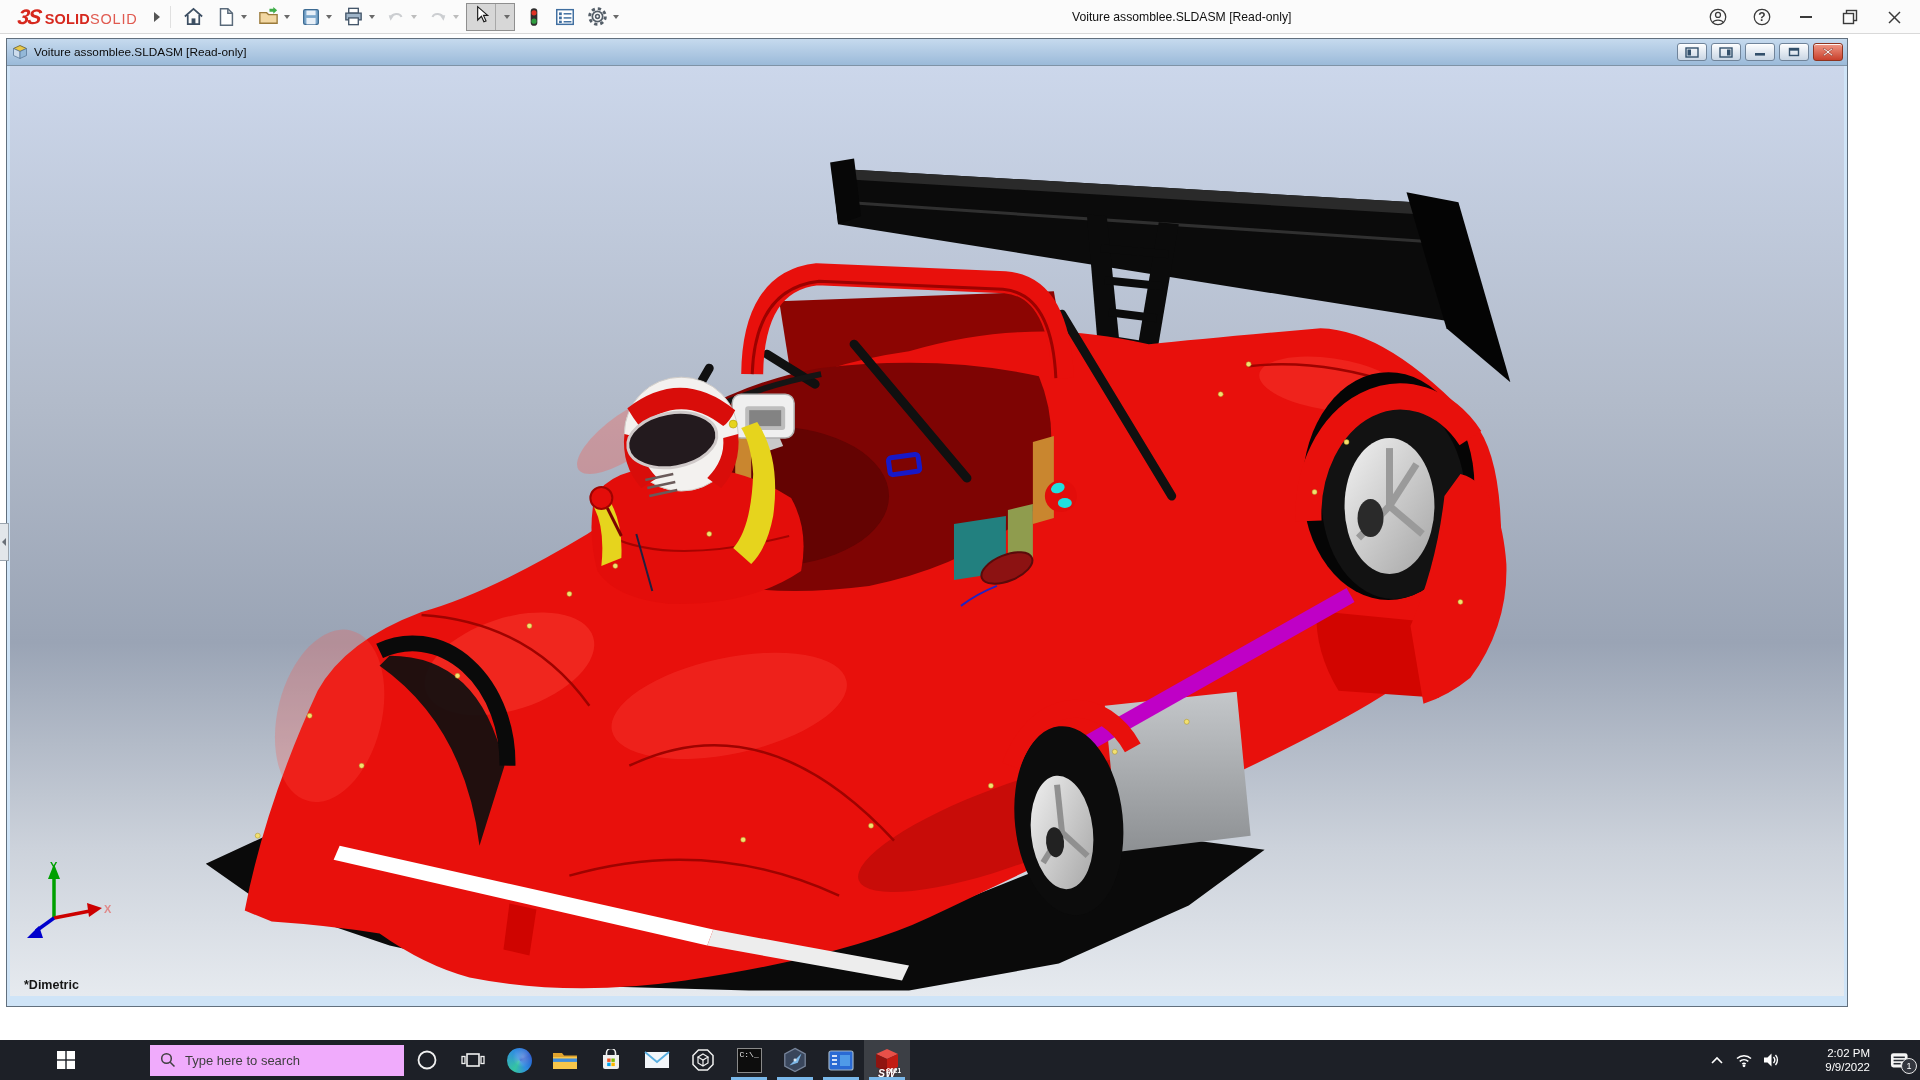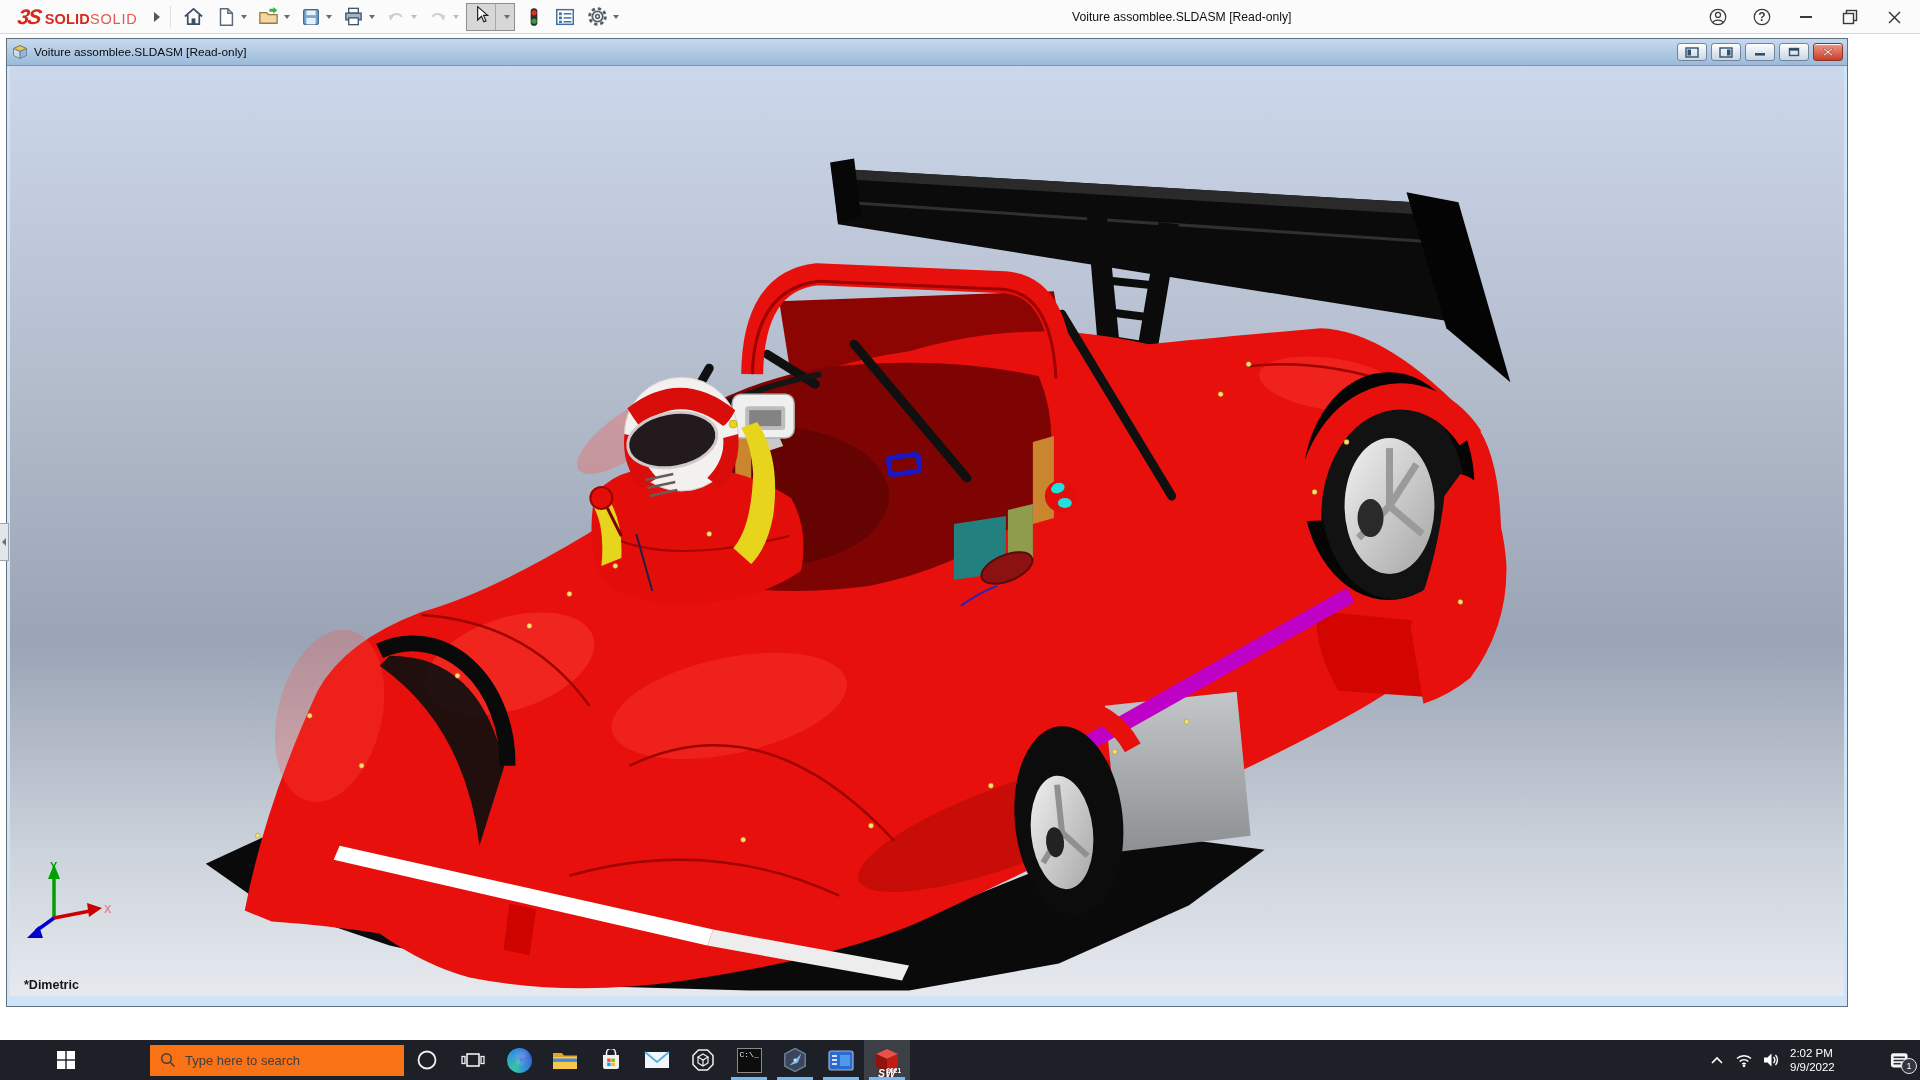--- a/index.html
+++ b/index.html
@@ -58,37 +58,37 @@
     border:1px solid #9aa4ae; border-left:none; display:flex; align-items:center; justify-content:center; }
   .pane-collapse-tab i { width:0;height:0;border-right:4px solid #6a7078;border-top:4px solid transparent;border-bottom:4px solid transparent; }
 
   
   .taskbar { position:absolute; left:0; bottom:0; width:1920px; height:40px;
     background:var(--taskbar-bg,#1d2027); display:flex; align-items:center; z-index:50; }
   .tb-cell { position:relative; width:46px; height:40px; display:flex; align-items:center; justify-content:center; }
   .tb-cell.active { background:rgba(255,255,255,.14); }
   .run-bar { position:absolute; bottom:0; left:5px; width:36px; height:3px; background:var(--taskbar-accent,#7ab8ea); }
   .start-btn { width:48px; height:40px; margin-left:42px; display:flex; align-items:center; justify-content:center; }
-  .search-box { display:flex; align-items:center; width:254px; height:31px; background:#f97316;
+  .search-box { display:flex; align-items:center; width:254px; height:31px; background:#f0abfc;
     margin-left:60px; padding-left:10px; }
   .search-box input { border:none; outline:none; background:transparent; font-size:13px; color:#333;
     font-family:"Liberation Sans",sans-serif; width:200px; margin-left:9px; }
   .search-box input::placeholder { color:#3f3f3f; opacity:1; }
   .edge-circle { width:25px; height:25px; border-radius:50%;
     background:radial-gradient(circle at 64% 36%, rgba(255,255,255,.35), transparent 46%),
       conic-gradient(from 210deg, #35c4a2, #2f8ce0 35%, #1b50c8 60%, #2f8ce0 80%, #35c4a2); }
   .cmd-box { width:25px; height:25px; background:#0d0d0d; border:1px solid #8a8a8a; color:#eee;
     font-family:"Liberation Mono","DejaVu Sans Mono",monospace; font-size:8px; line-height:10px; padding:1px 2px; }
   .sw-cube { position:relative; width:30px; height:30px; }
   .sw-l1 { position:absolute; top:22px; left:0; width:100%; text-align:center; color:#fff; font-weight:700;
     font-style:italic; font-size:10.5px; letter-spacing:.5px; text-shadow:0 0 2px #600; }
   .sw-l2 { position:absolute; bottom:1px; right:1px; color:#fff; font-size:6.5px; font-weight:700; }
   .tray { margin-left:auto; display:flex; align-items:center; height:40px; }
   .tray-cell { width:27px; height:40px; display:flex; align-items:center; justify-content:center; }
-  .clock { width:80px; text-align:left; color:#fff; font-size:11.5px; line-height:14px; margin:0 8px 0 6px; }
+  .clock { width:80px; text-align:right; color:#fff; font-size:11.5px; line-height:14px; margin:0 8px 0 6px; }
   .notif { position:relative; width:42px; height:40px; display:flex; align-items:center; justify-content:center; }
   .notif-badge { position:absolute; right:3px; bottom:6px; width:16px; height:16px; border-radius:50%;
     background:#33363e; border:1.5px solid #e8e8e8; color:#fff; font-size:9px; display:flex;
     align-items:center; justify-content:center; }
 </style>
 </head>
 <body>
 
 <div class="screen">
 

